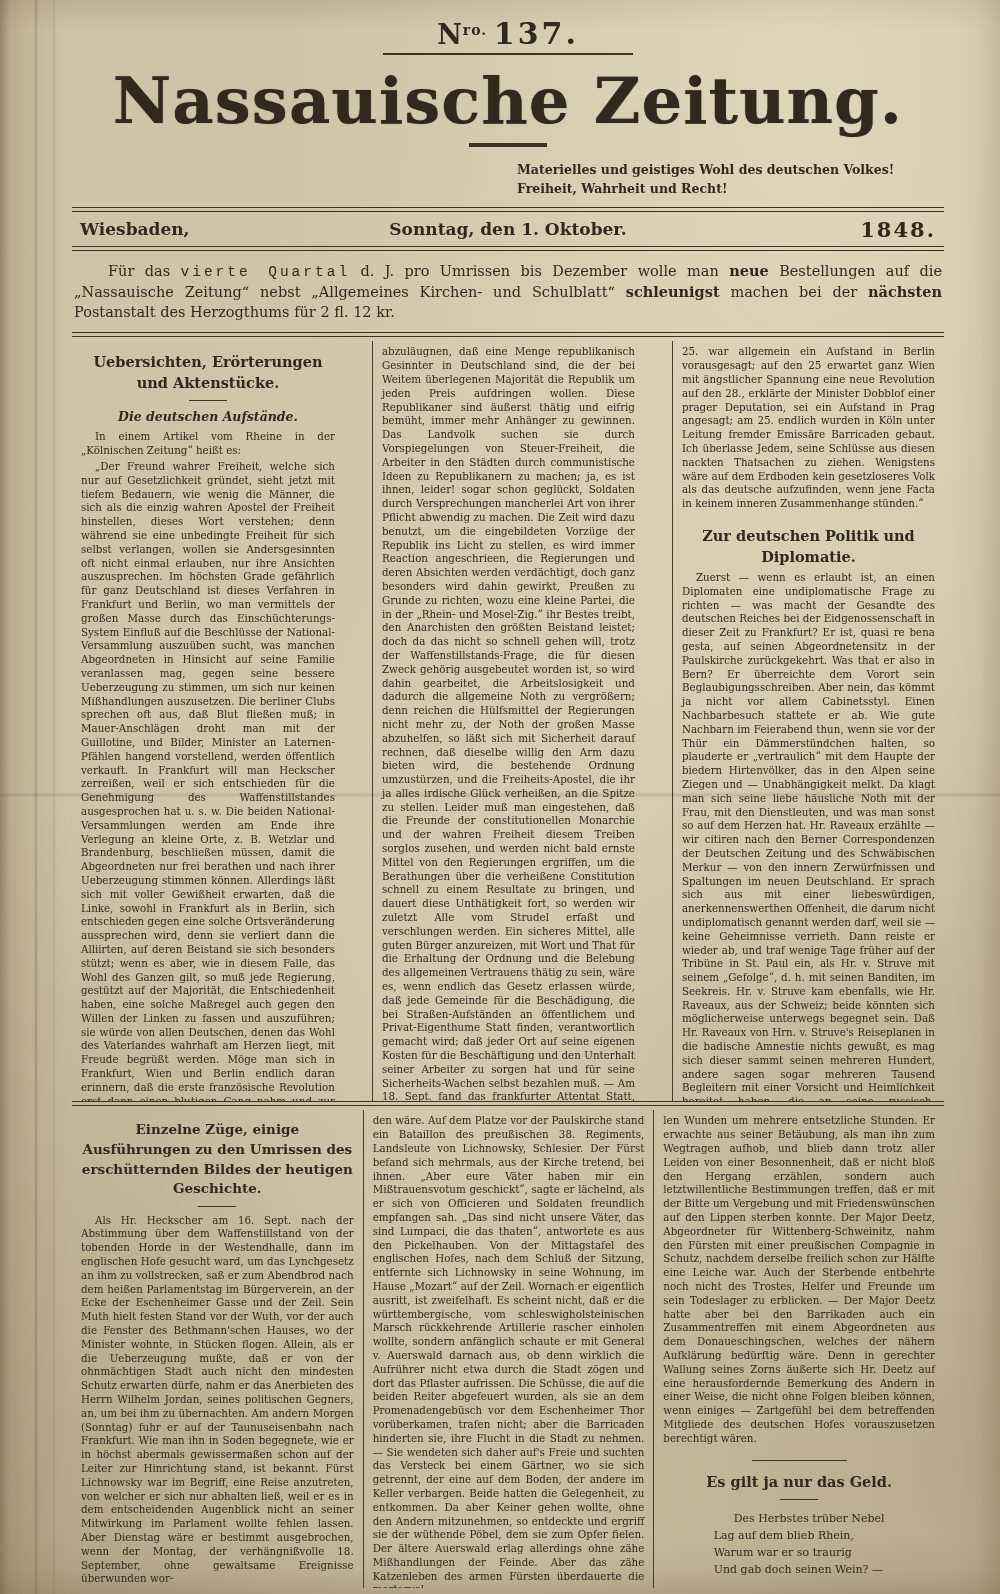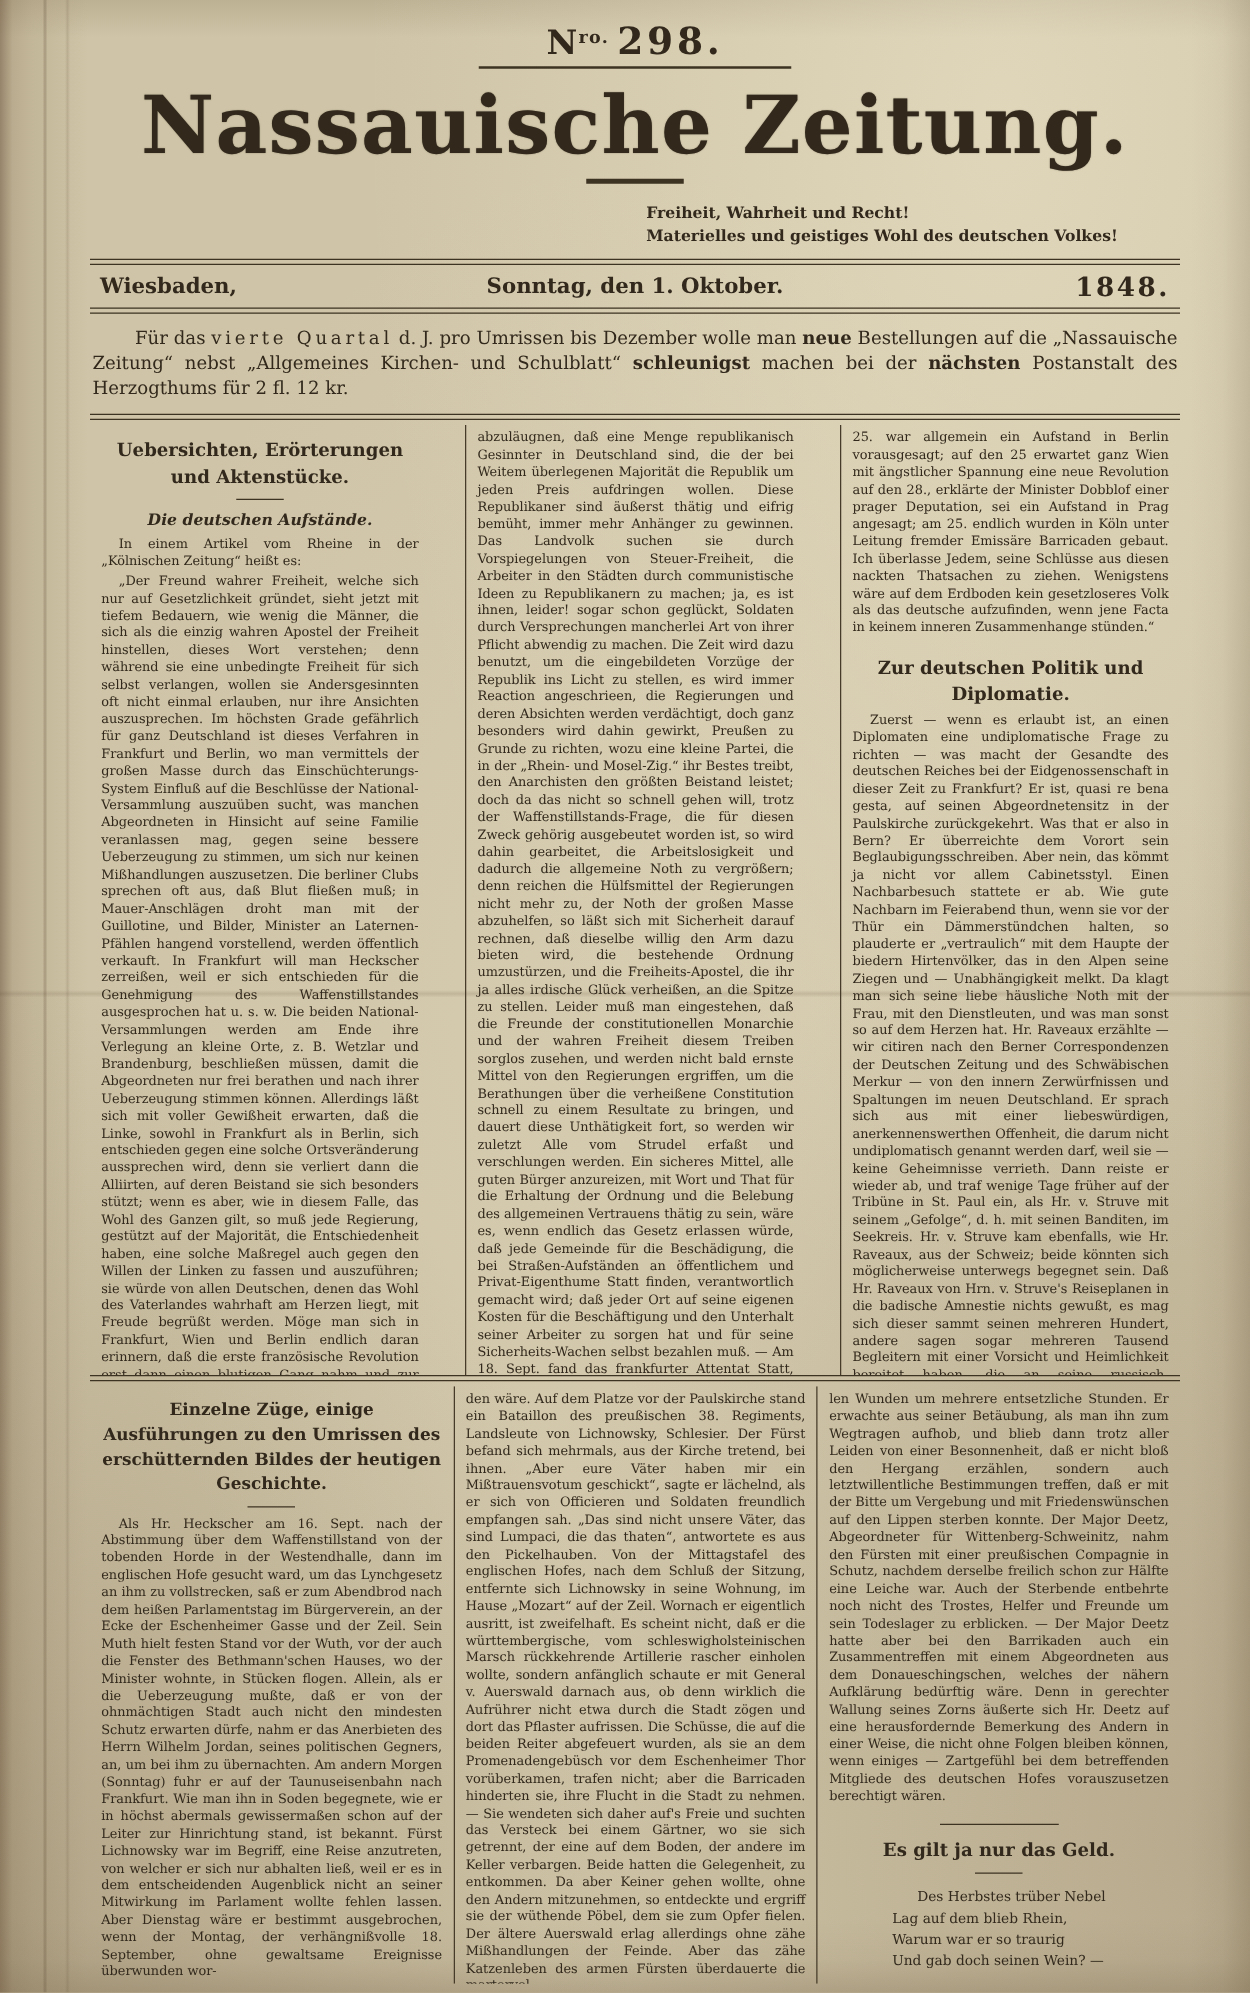--- a/index.html
+++ b/index.html
@@ -42,21 +42,21 @@
   .title-rule{width:78px;border-top:4px solid #3c3322;margin:10px auto 0 auto;}
   .motto{margin:14px 0 0 445px;font-weight:bold;font-size:12.5px;line-height:1.5;}
   
   .rule-double{height:3px;border-top:1px solid #3c3322;border-bottom:1px solid #3c3322;}
   .dateline{display:flex;align-items:center;padding:5px 8px 4px 8px;}
   .dateline .place{width:30%;font-weight:bold;font-size:17px;}
   .dateline .date{width:40%;text-align:center;font-weight:bold;font-size:17px;}
   .dateline .year{width:30%;text-align:right;font-weight:bold;font-size:21px;letter-spacing:2px;}
   
   .notice{font-size:14.5px;line-height:1.4;text-align:justify;margin:10px 2px 10px 2px;text-indent:34px;}
-  .notice .sp{letter-spacing:3px;}
+  .notice .sp{letter-spacing:3px;font-family:Liberation Mono, monospace;}
   .notice b{font-weight:bold;}
   
   .section{display:flex;align-items:stretch;}
   .section.top{height:760px;overflow:hidden;margin-top:4px;gap:28px;}
   .section.bottom{height:478px;overflow:hidden;margin-top:4px;}
   .col{width:33.333%;padding:4px 9px 0 9px;box-sizing:border-box;}
   .col.mid,.col.right{border-left:1px solid #453b28;}
   .body-txt{font-size:10.3px;line-height:1.34;text-align:justify;}
   .body-txt p{margin:0 0 2px 0;}
   .body-txt p.ind{text-indent:14px;}
@@ -71,30 +71,30 @@
 <body>
 
 <div class="page">
   <div class="crease-v" style="left:34px"></div>
   <div class="crease-v" style="left:52px;opacity:.5"></div>
   <div class="crease-h" style="top:792px"></div>
 
   <div class="content">
 
     <div class="center issue">
-      <span class="n">N</span><span class="sup">ro.</span>&nbsp;<span class="num">298.</span>
+      <span class="n">N</span><span class="sup">ro.</span>&nbsp;<span class="num">137.</span>
     </div>
     <div class="issue-rule"></div>
 
     <div class="center paper-title">Nassauische Zeitung.</div>
     <div class="title-rule"></div>
 
     <div class="motto">
+      <div>Materielles und geistiges Wohl des deutschen Volkes!</div>
       <div>Freiheit, Wahrheit und Recht!</div>
-      <div>Materielles und geistiges Wohl des deutschen Volkes!</div>
     </div>
 
     <div class="rule-double" style="margin-top:8px"></div>
     <div class="dateline">
       <span class="place">Wiesbaden,</span>
       <span class="date">Sonntag, den 1. Oktober.</span>
       <span class="year">1848.</span>
     </div>
     <div class="rule-double"></div>
 

